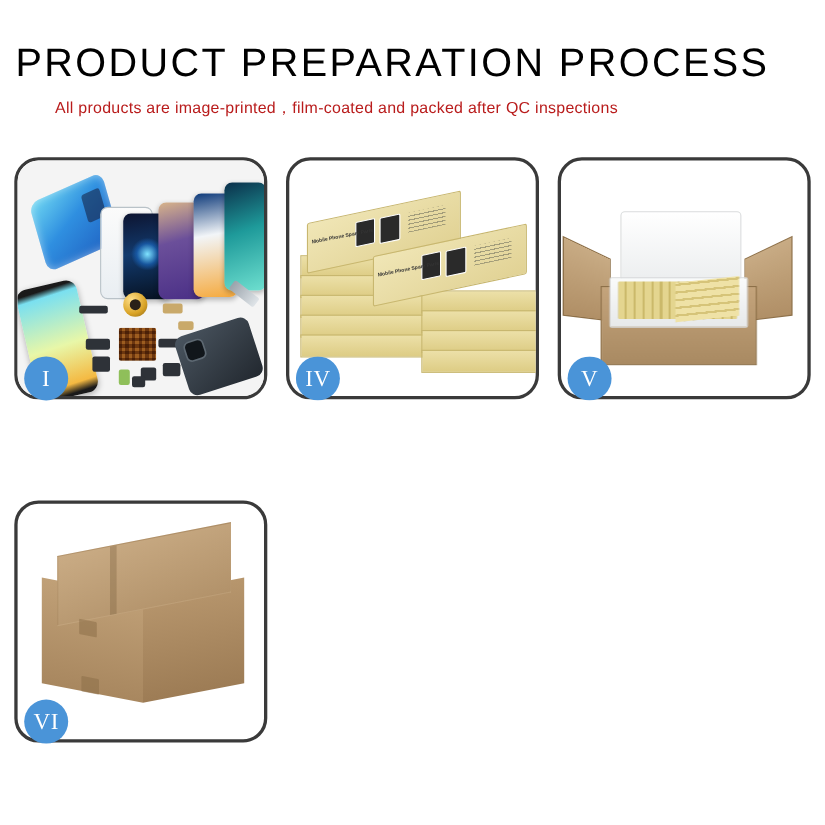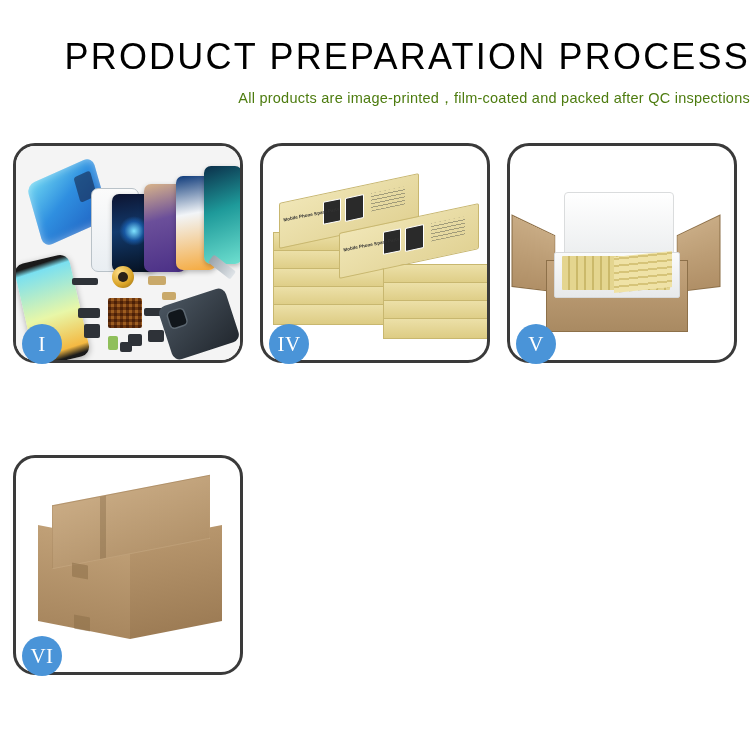--- a/index.html
+++ b/index.html
@@ -3,33 +3,33 @@
 <meta charset="utf-8">
 <style>
   html,body{margin:0;padding:0;}
   body{
     width:750px;height:750px;
     background:#ffffff;
     font-family:"Liberation Sans","DejaVu Sans",sans-serif;
     overflow:hidden;
     position:relative;
   }
-  .header{text-align:right;padding-top:38px;}
+  .header{text-align:left;padding-top:38px;margin-left:14px;}
   .title{
     font-size:36px;
     font-weight:500;
     letter-spacing:2.2px;
     color:#000;
     line-height:1.05;
     white-space:nowrap;
     font-family:"Liberation Sans","DejaVu Sans",sans-serif;
   }
   .subtitle{
     font-size:14.5px;
-    color:#4d7c0f;
+    color:#b91c1c;
     margin-top:13px;
     letter-spacing:.25px;
     white-space:nowrap;
     padding-left:36px;
   }
   .grid{
     position:absolute;
     left:13px;top:143px;
     width:724px;
     display:grid;

